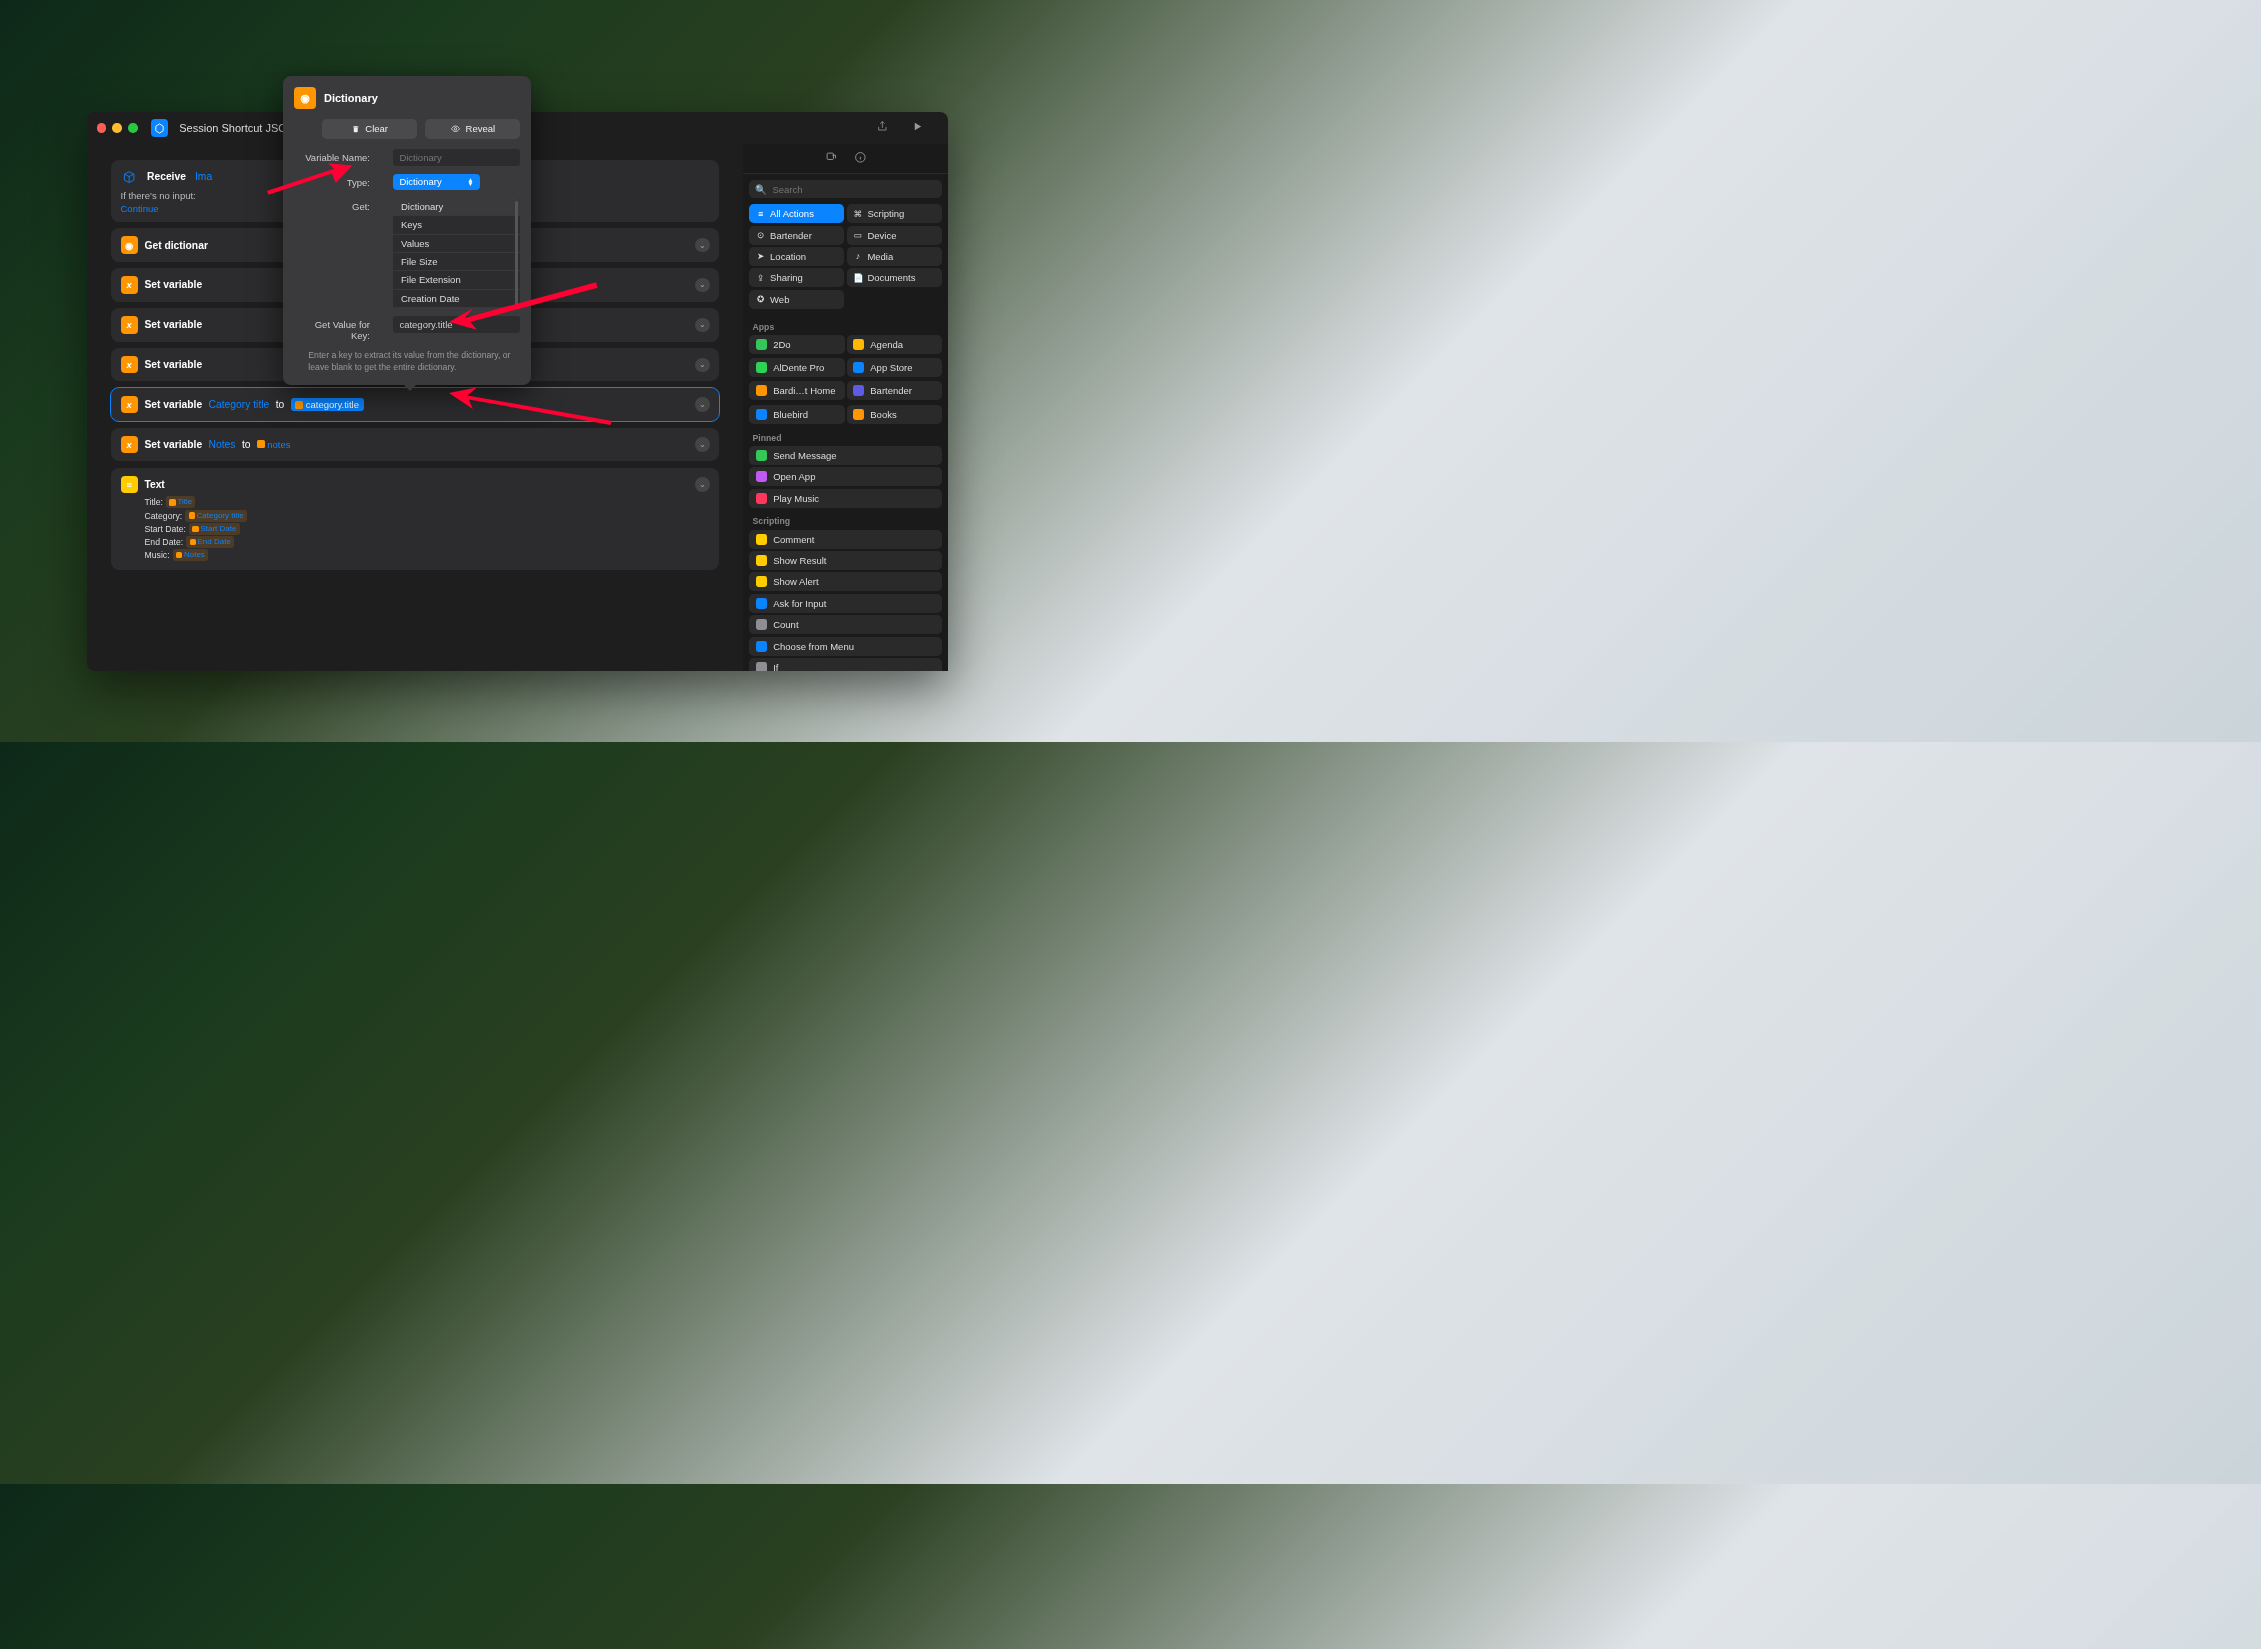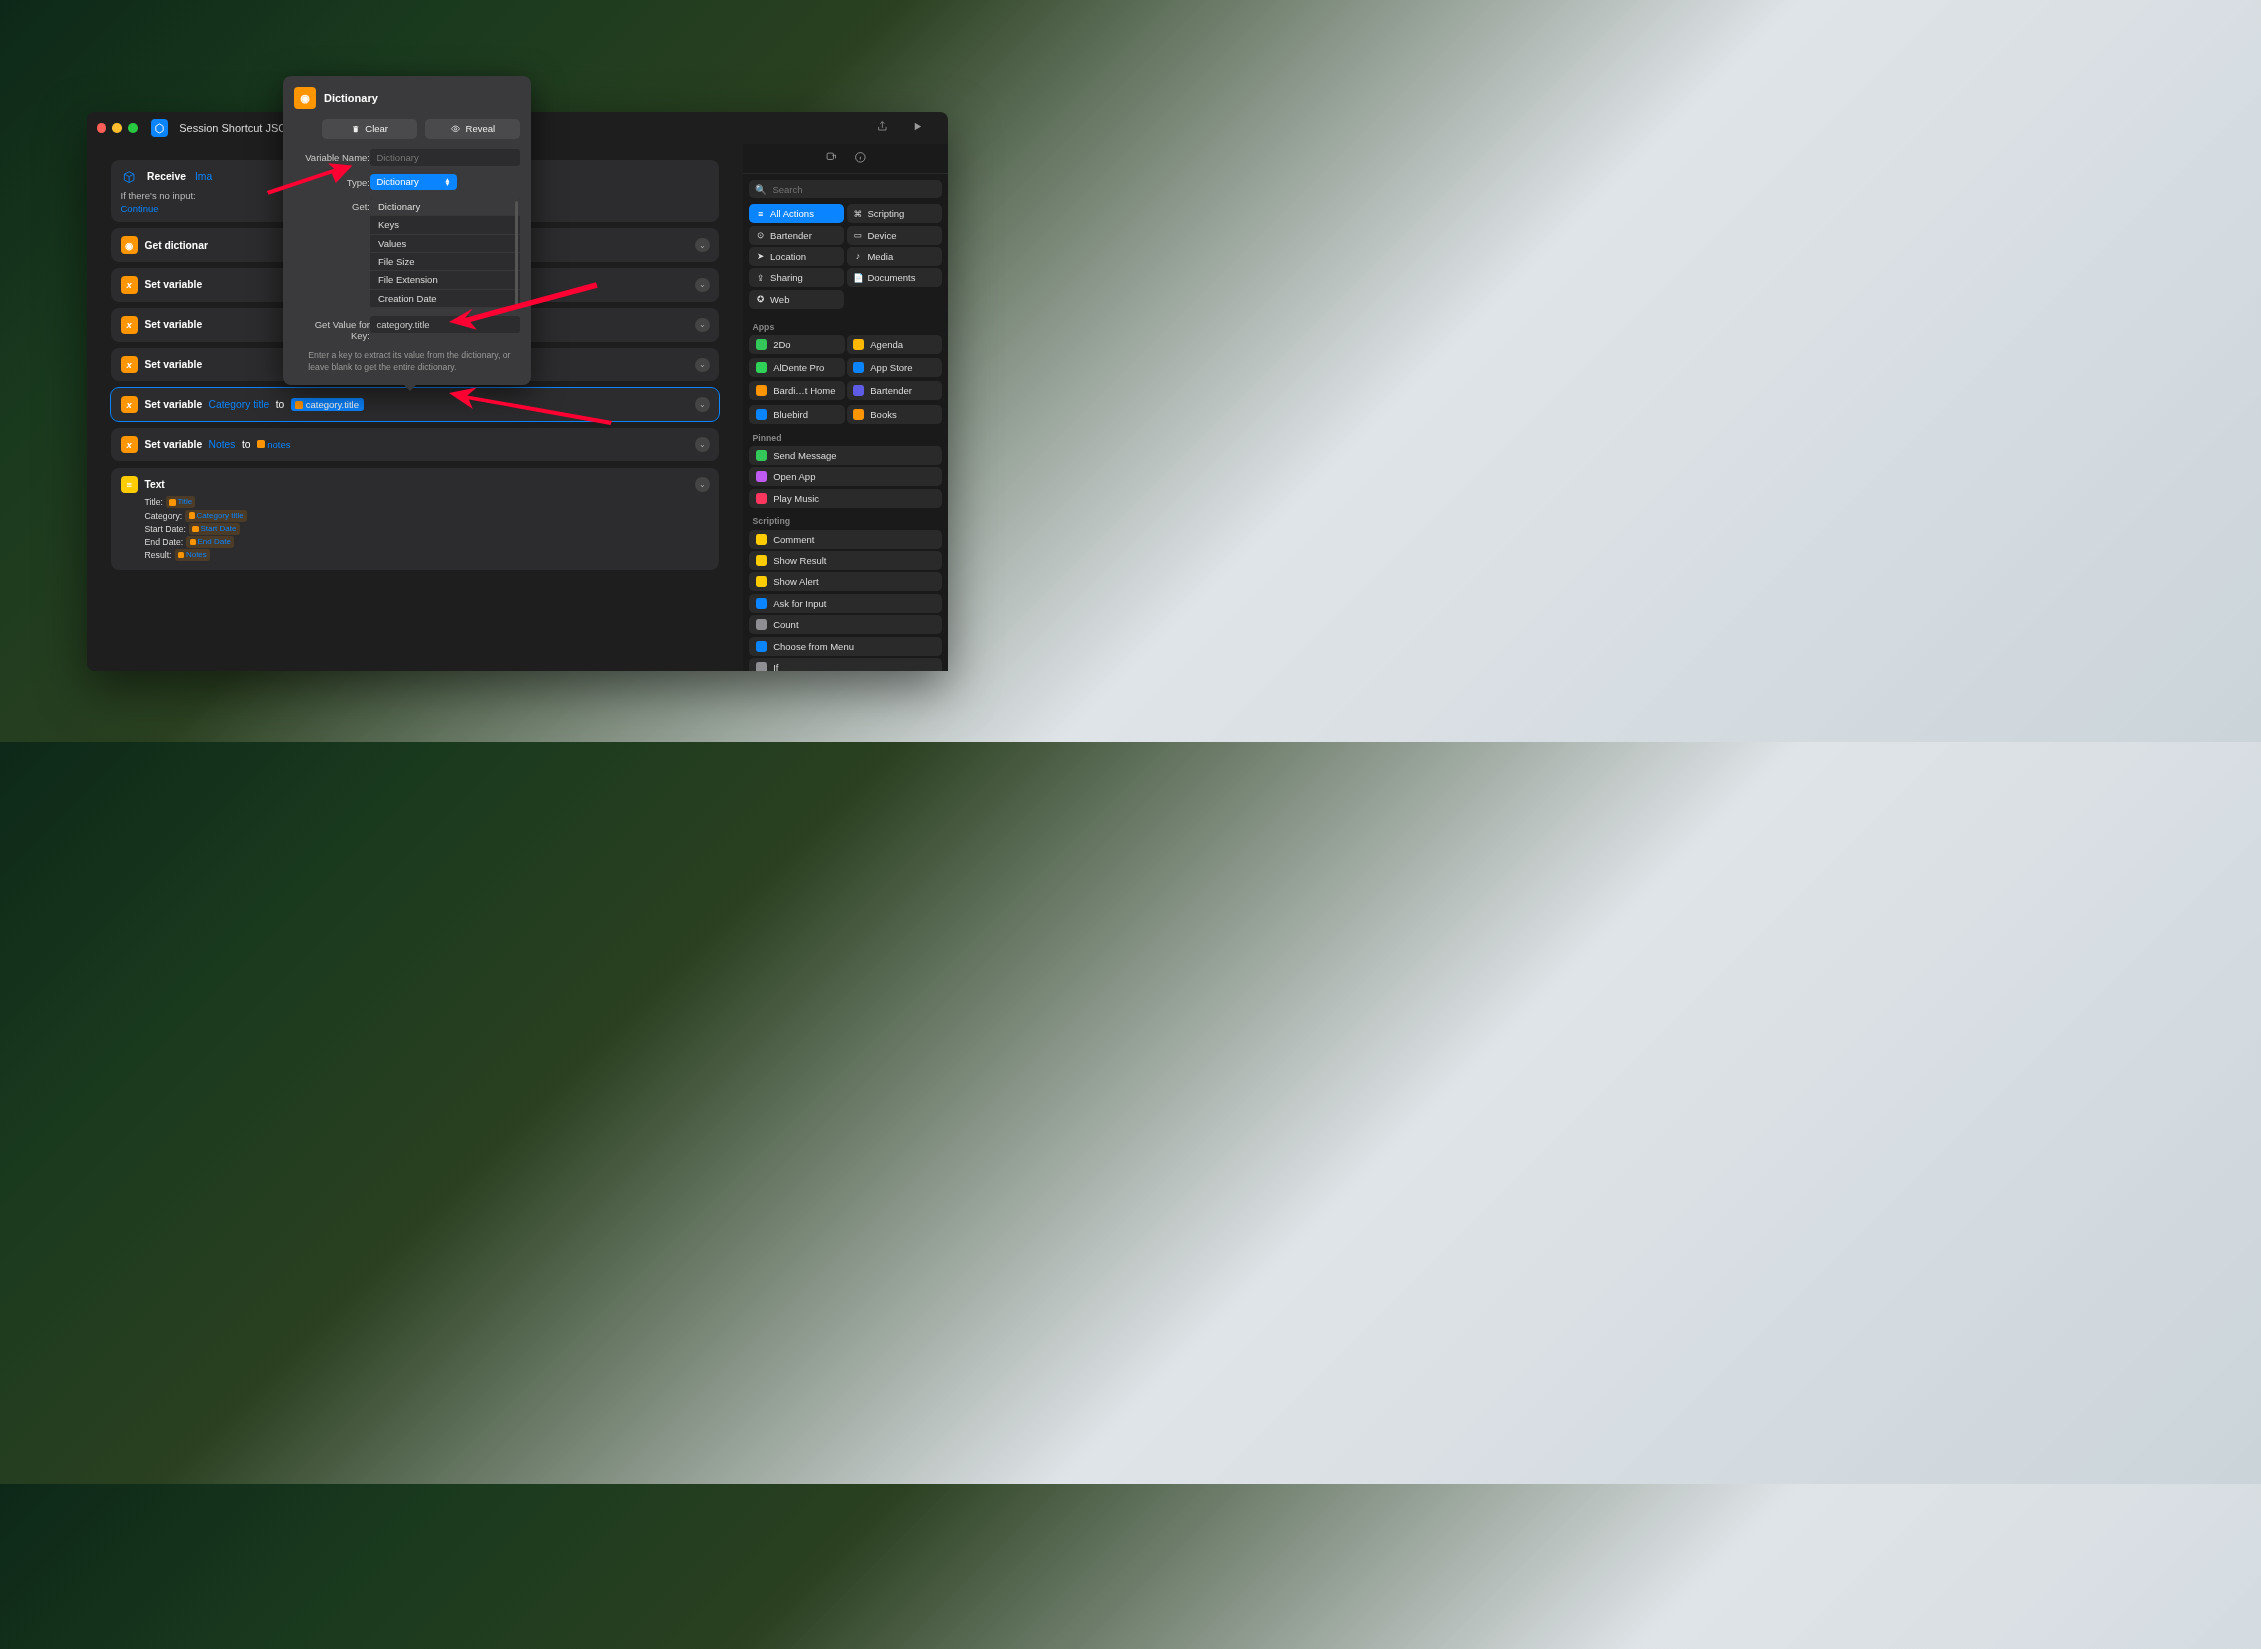--- a/index.html
+++ b/index.html
@@ -54,21 +54,21 @@
 .app-row .ai, .act-row .ai { width: 11px; height: 11px; border-radius: 2.4px; display: flex; align-items: center; justify-content: center; font-size: 7.1px; color: #fff; flex-shrink: 0; }
 .scroll { overflow-y: auto; }
 .scroll::-webkit-scrollbar { width: 6.4px; }
 .scroll::-webkit-scrollbar-thumb { background: #444; border-radius: 3.2px; }
 
 .popover { position: absolute; left: 283px; top: 76px; width: 248px; background: #3a3a3c; border-radius: 8px; box-shadow: 0 8px 32px rgba(0,0,0,0.6); padding: 11px; color: #ddd; font-size: 9.5px; z-index: 10; }
 .popover::after { content: ""; position: absolute; bottom: -6.4px; left: 121px; border: 6.4px solid transparent; border-top-color: #3a3a3c; border-bottom: none; }
 .pop-head { display: flex; align-items: center; gap: 8px; margin-bottom: 9.5px; }
 .pop-btns { display: flex; gap: 8px; margin-bottom: 9.5px; padding-left: 28px; }
 .pop-btn { flex: 1; background: #4a4a4c; border-radius: 4.8px; padding: 4.8px; display: flex; align-items: center; justify-content: center; gap: 4.8px; color: #eee; font-size: 9.5px; cursor: pointer; }
-.pop-row { display: flex; align-items: flex-start; gap: 0; margin-bottom: 8px; }
+.pop-row { display: flex; align-items: flex-start; gap: 23px; margin-bottom: 8px; }
 .pop-label { width: 76px; text-align: right; color: #ccc; padding-top: 3.2px; }
 .pop-field { flex: 1; }
 .pop-input { width: 100%; background: #2c2c2e; border: none; border-radius: 3.2px; padding: 3.2px 6.4px; color: #ccc; font-size: 9.5px; outline: none; }
 .pop-input::placeholder { color: #777; }
 .pop-select { width: 87px; background: #0a84ff; color: #fff; border-radius: 4px; padding: 2.4px 6.4px; display: flex; align-items: center; justify-content: space-between; font-size: 9.5px; cursor: pointer; }
 .pop-list { background: #2c2c2e; border-radius: 3.2px; overflow: hidden; position: relative; }
 .pop-list-item { padding: 3.2px 8px; color: #ddd; font-size: 9.5px; cursor: pointer; border-bottom: 0.8px solid #383838; }
 .pop-list-item:last-child { border-bottom: none; }
 .pop-list-item.sel { background: #3a3a3c; }
 .pop-list-scroll { position: absolute; right: 1.6px; top: 3.2px; bottom: 3.2px; width: 3.2px; background: #555; border-radius: 1.6px; }
@@ -188,21 +188,21 @@
                 <span>Category title</span>
               </span></div>
           <div><span class="k">Start Date:</span><span class="achip-mini">
                 <span class="sq"></span>
                 <span>Start Date</span>
               </span></div>
           <div><span class="k">End Date:</span><span class="achip-mini">
                 <span class="sq"></span>
                 <span>End Date</span>
               </span></div>
-          <div><span class="k">Result:</span><span class="achip-mini">
+          <div><span class="k">Music:</span><span class="achip-mini">
                 <span class="sq"></span>
                 <span>Notes</span>
               </span></div>
         </div>
       </div>
     </div>
 
     <div class="sidebar">
       <div class="sidebar-top">
         <div class="sbt-icon"><svg width="12.7" height="12.7" viewBox="0 0 24 24" fill="none" stroke="currentColor" stroke-width="1.5">

